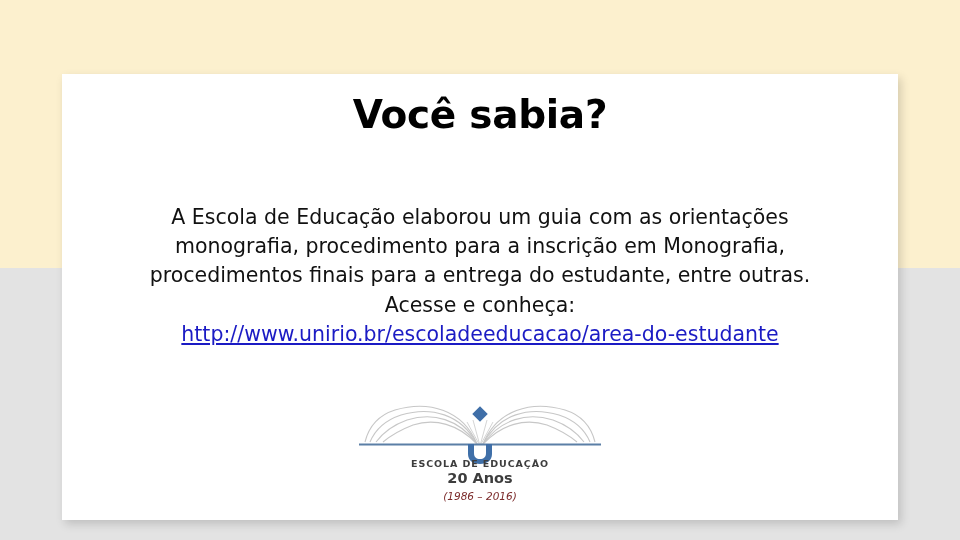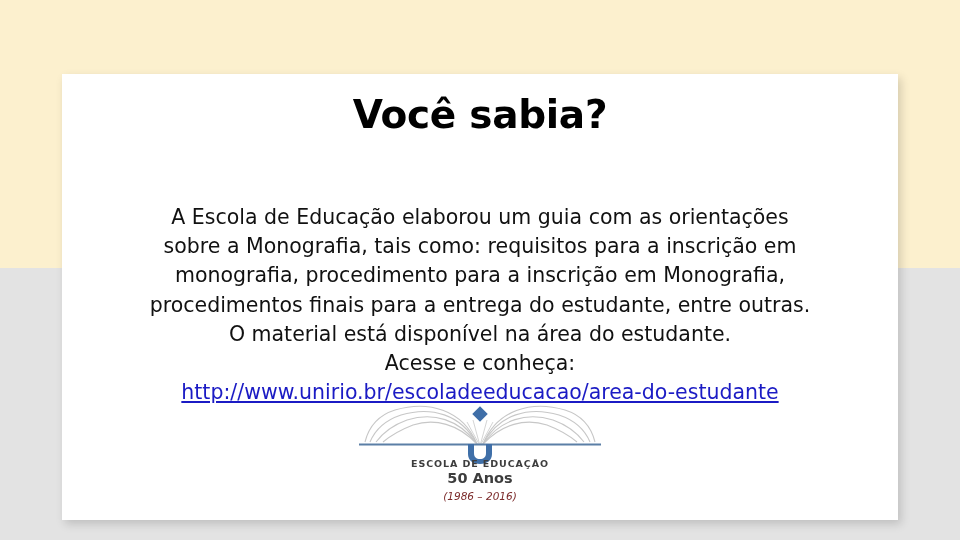--- a/index.html
+++ b/index.html
@@ -150,24 +150,22 @@
 
   <div class="bg-band-top"></div>
   <div class="bg-band-bottom"></div>
 
   <div class="content-card">
 
     <div class="slide-title">Você sabia?</div>
 
     <div class="body-block">
       <span class="body-line">A Escola de Educação elaborou um guia com as orientações</span>
-      <span class="body-line">sobre a Monografia, tais como: requisitos para a inscrição em</span>
       <span class="body-line">monografia, procedimento para a inscrição em Monografia,</span>
       <span class="body-line">procedimentos finais para a entrega do estudante, entre outras.</span>
-      <span class="body-line">O material está disponível na área do estudante.</span>
       <span class="body-line">Acesse e conheça:</span>
       <span class="link-line">
         <a class="site-link" href="#">http://www.unirio.br/escoladeeducacao/area-do-estudante</a>
       </span>
     </div>
 
     <div class="logo-wrap">
 
       <svg class="logo-mark" viewBox="0 0 250 72">
 
@@ -195,20 +193,20 @@
         <line x1="4" y1="50.5" x2="246" y2="50.5" stroke="#5b7fa6" stroke-width="1.8"></line>
 
         <rect x="119.5" y="14.5" width="11" height="11" fill="#3f6fa8" transform="rotate(45 125 20)"></rect>
 
         <path d="M113 50 L113 60 C113 66.5 118 70 125 70 C132 70 137 66.5 137 60 L137 50
                  L131 50 L131 59 C131 63 128.7 65 125 65 C121.3 65 119 63 119 59 L119 50 Z" fill="#3f6fa8"></path>
       </svg>
 
       <div class="logo-text">
         <span class="logo-school">ESCOLA DE EDUCAÇÃO</span>
-        <span class="logo-years">50 Anos</span>
+        <span class="logo-years">20 Anos</span>
         <span class="logo-range">(1986 – 2016)</span>
       </div>
 
     </div>
 
   </div>
 </div>
 
 </body></html>

